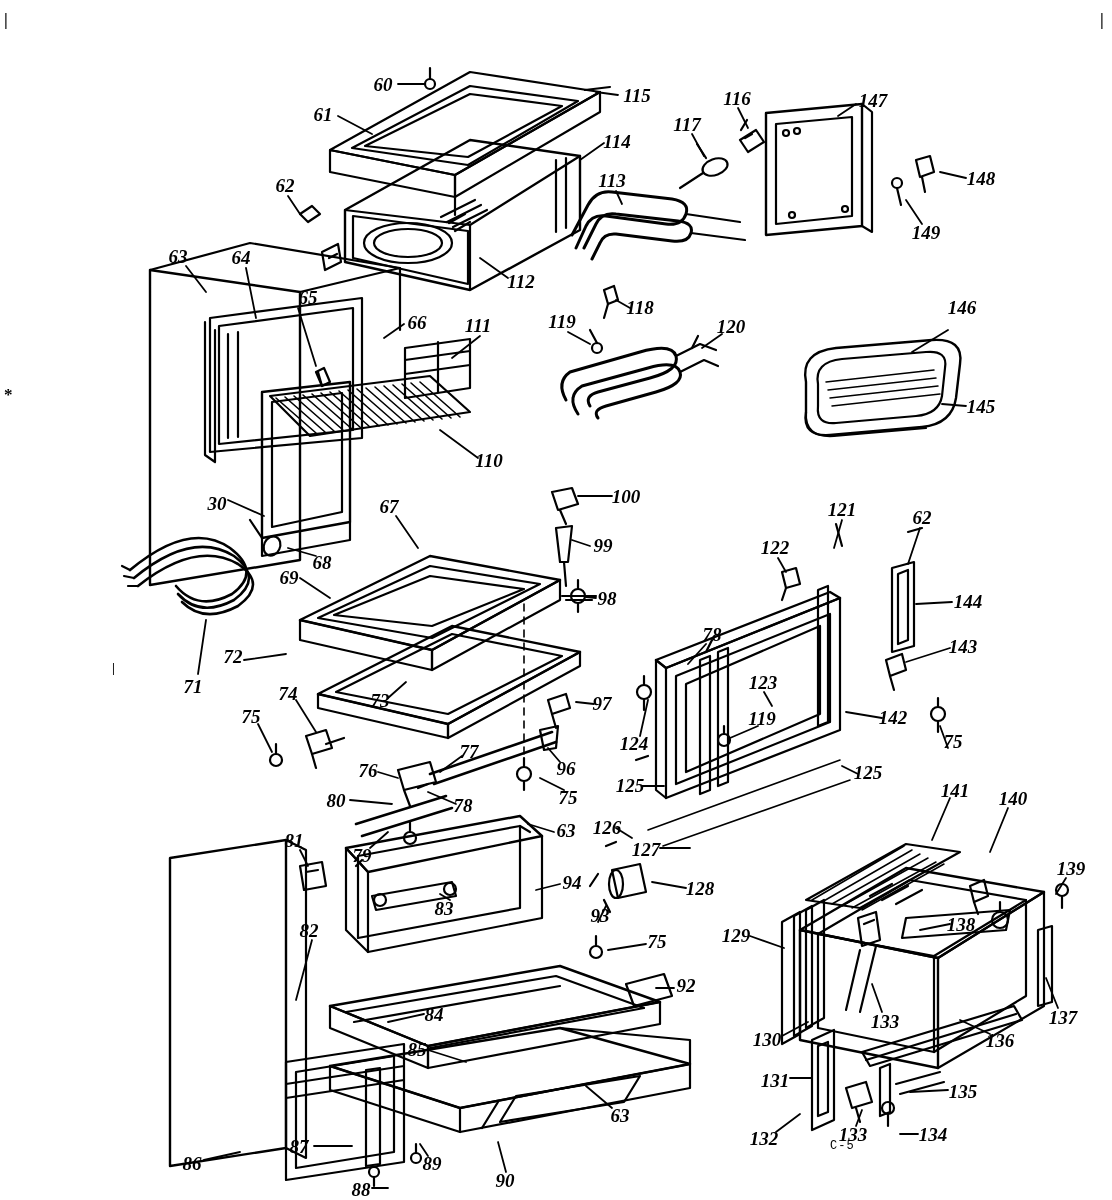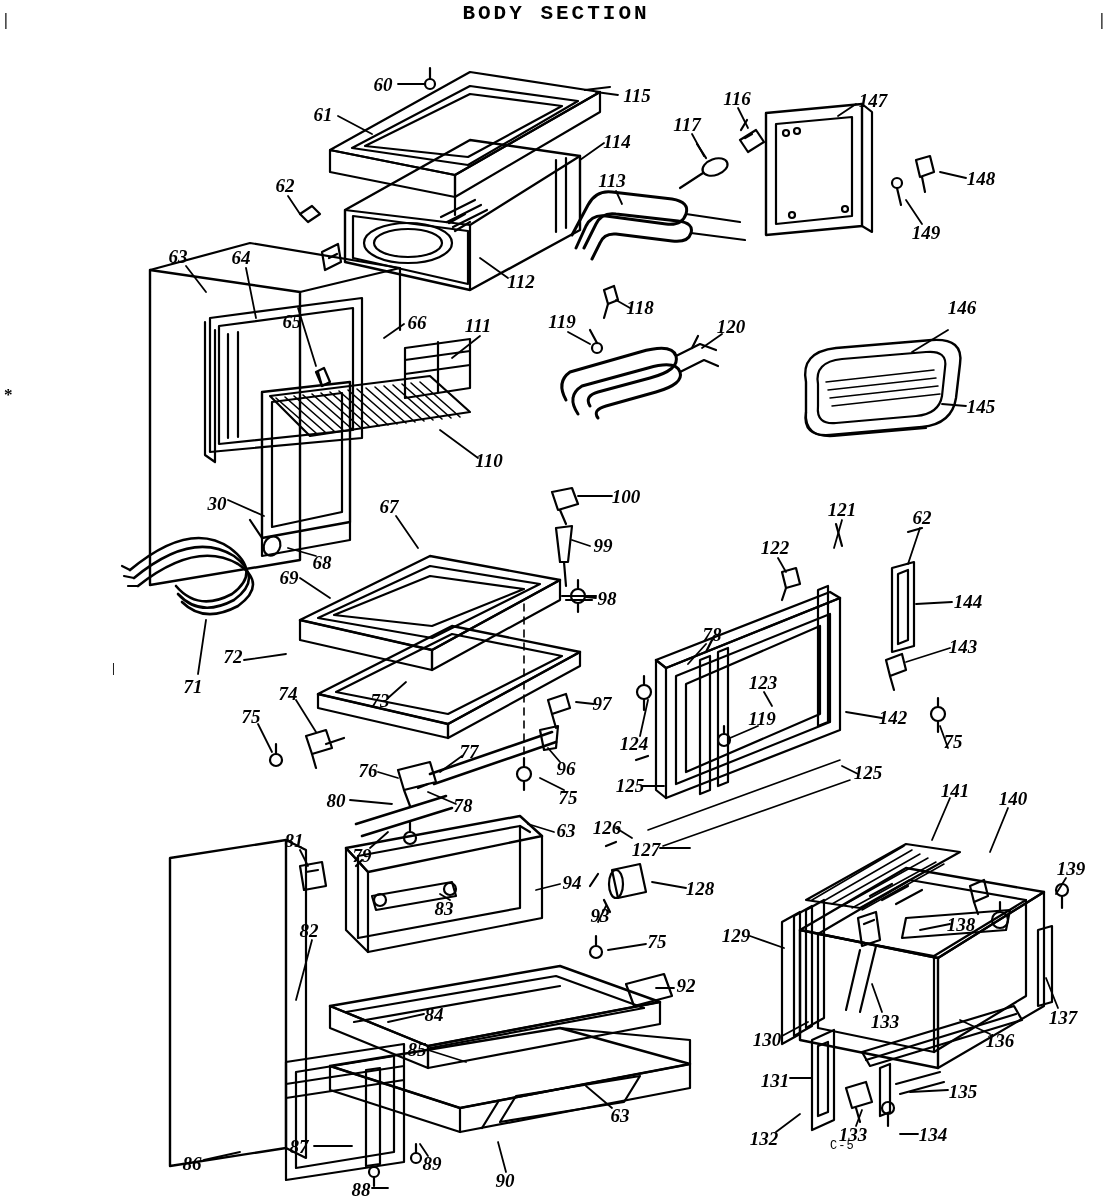--- a/index.html
+++ b/index.html
@@ -70,21 +70,20 @@
     position: absolute;
     font-size: 17px;
     font-weight: bold;
   }
 </style>
 </head>
 <body>
 
 <div id="sheet">
 
-  <div class="hdr" id="title-text">BODY SECTION</div>
 
   <div class="mark" style="left:4px; top:10px;">|</div>
   <div class="mark" style="left:1100px; top:10px;">|</div>
   <div class="mark" style="left:4px; top:385px;">*</div>
   <div class="mark" style="left:112px; top:660px; font-size:13px;">|</div>
 
   <svg id="diagram-svg" viewBox="0 0 1112 1200" xmlns="http://www.w3.org/2000/svg">
     <g fill="none" stroke="#000" stroke-width="2.2" stroke-linejoin="round" stroke-linecap="round">
 
       <path d="M330 150 L470 72 L600 92 L455 175 Z"></path>
@@ -456,21 +455,21 @@
       <div class="callout" style="left: 873px; top: 100px;">147</div>
       <div class="callout" style="left: 687px; top: 124px;">117</div>
       <div class="callout" style="left: 617px; top: 141px;">114</div>
       <div class="callout" style="left: 981px; top: 178px;">148</div>
       <div class="callout" style="left: 285px; top: 185px;">62</div>
       <div class="callout" style="left: 612px; top: 180px;">113</div>
       <div class="callout" style="left: 926px; top: 232px;">149</div>
       <div class="callout" style="left: 178px; top: 256px;">63</div>
       <div class="callout" style="left: 241px; top: 257px;">64</div>
       <div class="callout" style="left: 521px; top: 281px;">112</div>
-      <div class="callout" style="left: 292px; top: 297px; margin-top: 24px;">65</div>
+      <div class="callout" style="left: 308px; top: 297px;">65</div>
       <div class="callout" style="left: 640px; top: 307px;">118</div>
       <div class="callout" style="left: 417px; top: 322px;">66</div>
       <div class="callout" style="left: 478px; top: 325px;">111</div>
       <div class="callout" style="left: 562px; top: 321px;">119</div>
       <div class="callout" style="left: 731px; top: 326px;">120</div>
       <div class="callout" style="left: 962px; top: 307px;">146</div>
       <div class="callout" style="left: 981px; top: 406px;">145</div>
       <div class="callout" style="left: 489px; top: 460px;">110</div>
       <div class="callout" style="left: 217px; top: 503px;">30</div>
       <div class="callout" style="left: 389px; top: 506px;">67</div>

